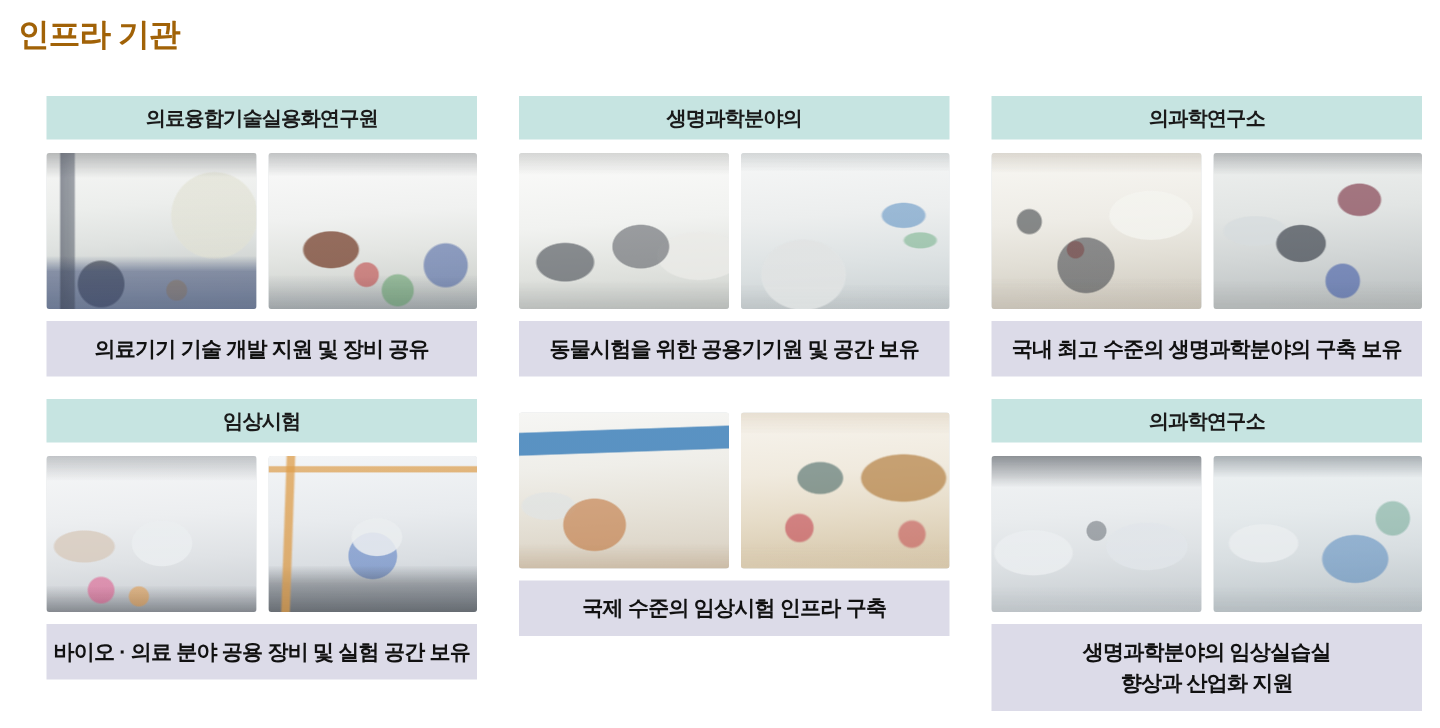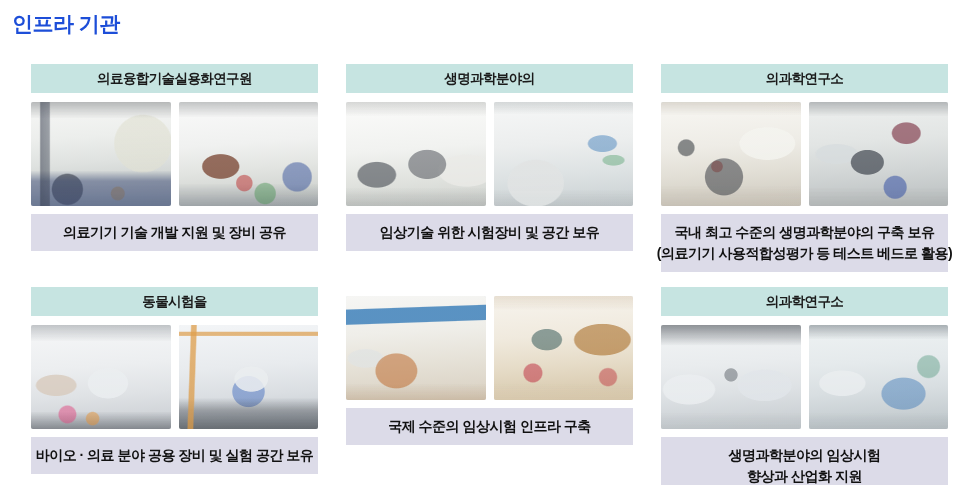--- a/index.html
+++ b/index.html
@@ -16,21 +16,21 @@
     position: relative;
   }
 
   
   .page-title {
     position: absolute;
     left: 12px;
     top: 13px;
     font-size: 21px;
     font-weight: bold;
-    color: #1d4ed8;
+    color: #a16207;
     letter-spacing: -0.5px;
     line-height: 1;
     white-space: nowrap;
   }
 
   
   .grid {
     position: absolute;
     left: 12px;
     top: 64px;
@@ -156,21 +156,21 @@
                     linear-gradient(0deg, rgba(120,124,126,0.3) 0%, rgba(0,0,0,0) 18%);"></div>
       <div class="photo" style="--ph-bg:linear-gradient(176deg,#f6f7f7 0%,#eceeee 40%,#dde2e3 68%,#c9d0d2 100%);
                   --ph-fg:
                     linear-gradient(180deg, rgba(140,148,150,0.35) 0%, rgba(140,148,150,0.0) 12%),
                     radial-gradient(ellipse at 78% 40%, rgba(40,110,180,0.45) 0 9%, rgba(0,0,0,0) 10%),
                     radial-gradient(ellipse at 86% 56%, rgba(60,150,90,0.4) 0 6%, rgba(0,0,0,0) 7%),
                     radial-gradient(ellipse at 30% 78%, rgba(225,228,228,0.9) 0 20%, rgba(0,0,0,0) 21%),
                     linear-gradient(0deg, rgba(150,155,158,0.3) 0%, rgba(0,0,0,0) 16%);"></div>
     </div>
     <div class="card-caption">
-      <span class="cap-line">임상기술 위한 시험장비 및 공간 보유</span>
+      <span class="cap-line">동물시험을 위한 공용기기원 및 공간 보유</span>
     </div>
   </div>
 
   <div class="card">
     <div class="card-header">의과학연구소</div>
     <div class="card-photos">
       <div class="photo" style="--ph-bg:linear-gradient(176deg,#f8f7f3 0%,#eeece6 42%,#e2dfd6 66%,#cdc8bd 100%);
                   --ph-fg:
                     linear-gradient(180deg, rgba(160,150,135,0.35) 0%, rgba(160,150,135,0.0) 13%),
                     radial-gradient(circle at 18% 44%, rgba(50,55,60,0.6) 0 6%, rgba(0,0,0,0) 7%),
@@ -182,26 +182,25 @@
                   --ph-fg:
                     linear-gradient(180deg, rgba(100,105,110,0.45) 0%, rgba(100,105,110,0.0) 14%),
                     radial-gradient(ellipse at 70% 30%, rgba(110,25,45,0.6) 0 10%, rgba(0,0,0,0) 11%),
                     radial-gradient(ellipse at 42% 58%, rgba(40,46,56,0.65) 0 14%, rgba(0,0,0,0) 15%),
                     radial-gradient(circle at 62% 82%, rgba(40,70,160,0.55) 0 9%, rgba(0,0,0,0) 10%),
                     radial-gradient(ellipse at 20% 50%, rgba(215,220,222,0.8) 0 13%, rgba(0,0,0,0) 14%),
                     linear-gradient(0deg, rgba(150,152,150,0.35) 0%, rgba(0,0,0,0) 18%);"></div>
     </div>
     <div class="card-caption">
       <span class="cap-line">국내 최고 수준의 생명과학분야의 구축 보유</span>
-      <span class="cap-line">(의료기기 사용적합성평가 등 테스트 베드로 활용)</span>
-    </div>
-  </div>
-
-  <div class="card">
-    <div class="card-header">동물시험을</div>
+    </div>
+  </div>
+
+  <div class="card">
+    <div class="card-header">임상시험</div>
     <div class="card-photos">
       <div class="photo" style="--ph-bg:linear-gradient(176deg,#f6f7f8 0%,#eceef0 40%,#dfe2e5 66%,#c7cbd0 100%);
                   --ph-fg:
                     linear-gradient(180deg, rgba(120,126,132,0.45) 0%, rgba(120,126,132,0.0) 16%),
                     radial-gradient(ellipse at 18% 58%, rgba(215,200,185,0.8) 0 12%, rgba(0,0,0,0) 13%),
                     radial-gradient(ellipse at 55% 56%, rgba(235,238,240,0.9) 0 18%, rgba(0,0,0,0) 19%),
                     radial-gradient(circle at 26% 86%, rgba(225,60,120,0.5) 0 6%, rgba(0,0,0,0) 7%),
                     radial-gradient(circle at 44% 90%, rgba(230,140,40,0.5) 0 5%, rgba(0,0,0,0) 6%),
                     linear-gradient(0deg, rgba(50,56,64,0.5) 0%, rgba(0,0,0,0) 17%);"></div>
       <div class="photo" style="--ph-bg:linear-gradient(176deg,#f3f5f7 0%,#e8ebee 40%,#dadee2 66%,#bfc5ca 100%);
@@ -251,18 +250,18 @@
                     linear-gradient(0deg, rgba(170,176,180,0.4) 0%, rgba(0,0,0,0) 16%);"></div>
       <div class="photo" style="--ph-bg:linear-gradient(176deg,#eef2f3 0%,#e5eaec 36%,#d8dee1 62%,#bcc4c8 100%);
                   --ph-fg:
                     linear-gradient(180deg, rgba(90,100,108,0.5) 0%, rgba(90,100,108,0.0) 14%),
                     radial-gradient(ellipse at 68% 66%, rgba(45,110,180,0.45) 0 16%, rgba(0,0,0,0) 17%),
                     radial-gradient(ellipse at 24% 56%, rgba(235,238,240,0.85) 0 15%, rgba(0,0,0,0) 16%),
                     radial-gradient(circle at 86% 40%, rgba(60,140,110,0.4) 0 8%, rgba(0,0,0,0) 9%),
                     linear-gradient(0deg, rgba(160,168,172,0.4) 0%, rgba(0,0,0,0) 16%);"></div>
     </div>
     <div class="card-caption">
-      <span class="cap-line">생명과학분야의 임상시험</span>
+      <span class="cap-line">생명과학분야의 임상실습실</span>
       <span class="cap-line">향상과 산업화 지원</span>
     </div>
   </div>
 
 </div>
 
 </body></html>

